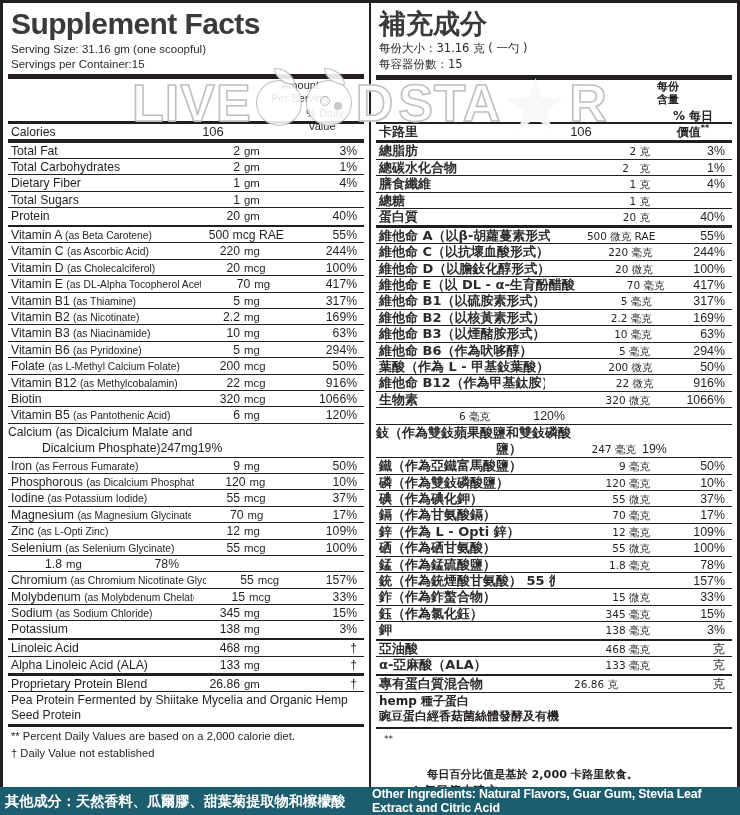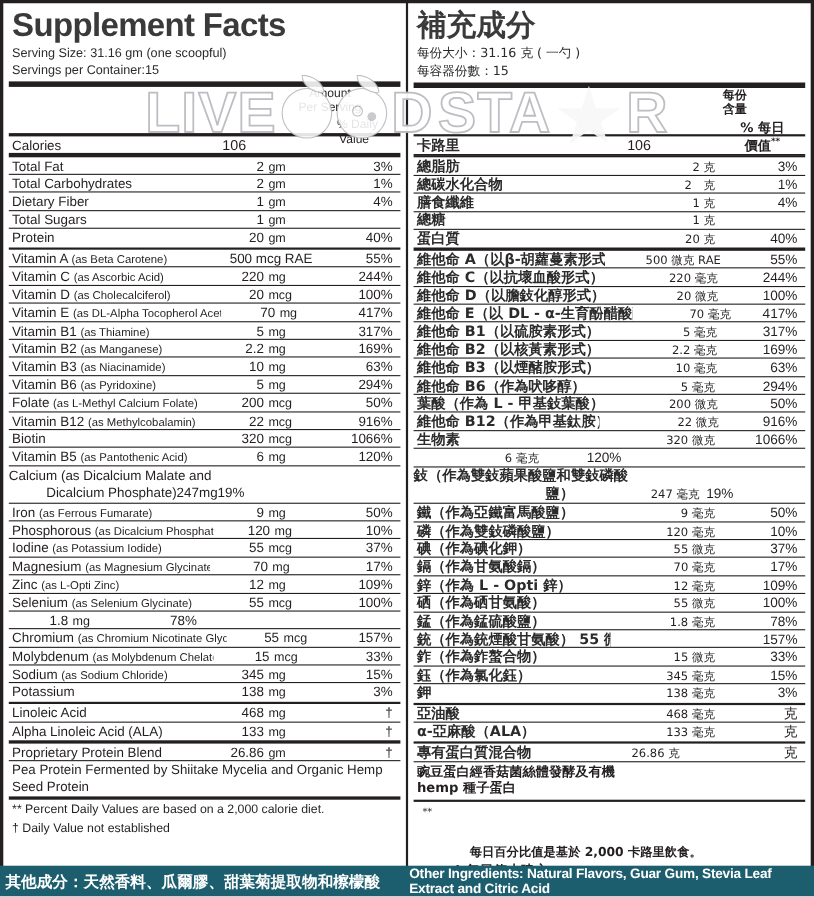--- a/index.html
+++ b/index.html
@@ -397,21 +397,21 @@
           <div class="unit">mg</div>
           <div class="dv">417%</div>
         </div>
         <div class="row">
           <div class="nm"><span>Vitamin B1 </span><span class="sub">(as Thiamine)</span></div>
           <div class="val">5</div>
           <div class="unit">mg</div>
           <div class="dv">317%</div>
         </div>
         <div class="row">
-          <div class="nm"><span>Vitamin B2 </span><span class="sub">(as Manganese)</span></div>
+          <div class="nm"><span>Vitamin B2 </span><span class="sub">(as Nicotinate)</span></div>
           <div class="val">2.2</div>
           <div class="unit">mg</div>
           <div class="dv">169%</div>
         </div>
         <div class="row">
           <div class="nm"><span>Vitamin B3 </span><span class="sub">(as Niacinamide)</span></div>
           <div class="val">10</div>
           <div class="unit">mg</div>
           <div class="dv">63%</div>
         </div>
@@ -775,22 +775,22 @@
 
       <div class="rule med"></div>
 
       <div class="row row-zh">
         <div class="nm">專有蛋白質混合物</div>
         <div class="zval2">26.86 克</div>
         <div class="dv">克</div>
       </div>
 
       <div class="blenddesc-zh">
+        <div>hemp 種子蛋白</div>
         <div>豌豆蛋白經香菇菌絲體發酵及有機</div>
-        <div>hemp 種子蛋白</div>
       </div>
 
       <div class="rule med"></div>
 
       <div class="foot-zh stack">
         <span class="starmark">**</span>
         <div class="fz1">每日百分比值是基於 2,000 卡路里飲食。</div>
         <div class="fz2">† 每日值未建立</div>
       </div>
 

